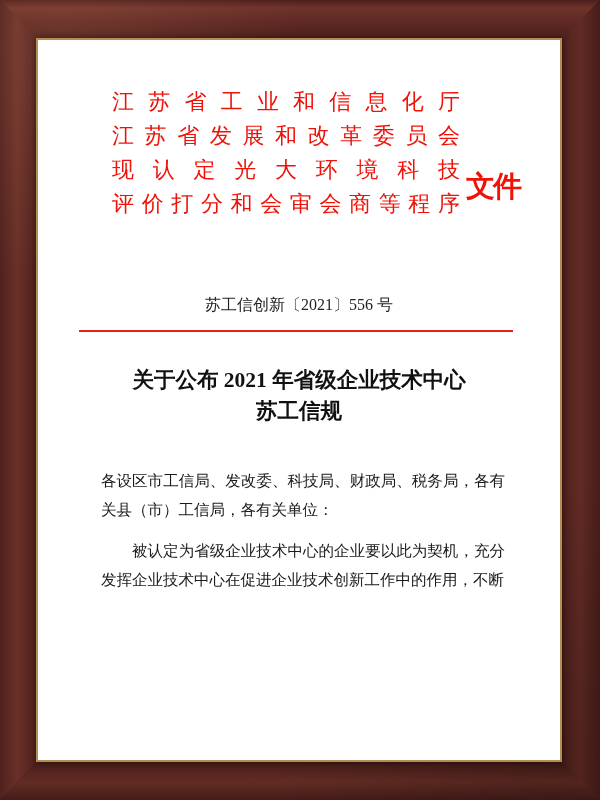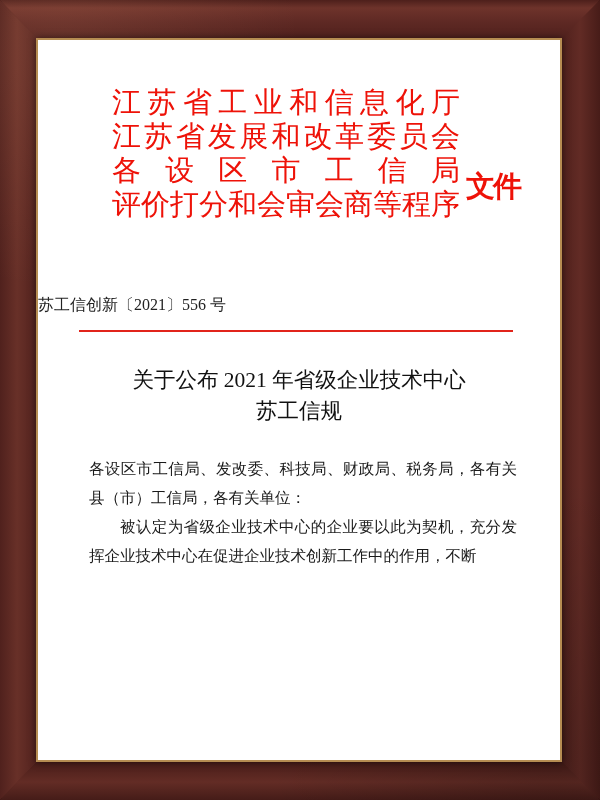--- a/index.html
+++ b/index.html
@@ -66,70 +66,70 @@
     border: 2px solid var(--gold-trim, #b68d52);
     box-shadow: 0 0 7px rgba(0,0,0,.5);
     overflow: hidden;
   }
   
   .agency-block {
     position: absolute; left: 74px; top: 45px; width: 348px;
     color: var(--header-red, #ee1208);
   }
   .agency-line {
-    font-size: 29px; line-height: 34px; font-weight: 400;
+    font-size: 22px; line-height: 34px; font-weight: 400;
     text-align: justify; text-align-last: justify;
     white-space: nowrap; letter-spacing: 0;
   }
   .doc-type-label {
     position: absolute; left: 428px; top: 110px;
     color: var(--header-red, #ee1208);
     font-size: 29px; line-height: 32px; font-weight: 700;
     letter-spacing: -2px;
     margin-top: 20px;
   }
   .doc-number {
     position: absolute; left: 0; top: 255px; width: 100%;
-    font-size: 16px; color: #222222;
+    text-align: center; font-size: 16px; color: #222222;
   }
   .red-divider {
     position: absolute; left: 41px; top: 290px; width: 434px; height: 2px;
     background: var(--divider-red, #e1241b);
   }
   .doc-title {
     position: absolute; left: 0; top: 325px; width: 100%;
     text-align: center; color: #111111;
-    font-size: 21.5px; line-height: 31px; font-weight: 400;
+    font-size: 21.5px; line-height: 31px; font-weight: 700;
   }
   .doc-body {
     position: absolute; left: 51px; top: 414px; width: 428px; height: 294px;
     overflow: hidden;
     font-family: "Liberation Sans", sans-serif;
     font-size: 15.5px; line-height: 29px; color: #1a1a1a;
     text-align: justify;
   }
-  .doc-body p { margin: 0; text-indent: 2em; }
+  .doc-body p { margin: 12px; text-indent: 2em; }
   .doc-body p.salutation { text-indent: 0; }
 </style>
 </head>
 <body>
 
 <div class="stage">
   <div class="frame-piece frame-top"></div>
   <div class="frame-piece frame-bottom"></div>
   <div class="frame-piece frame-left"></div>
   <div class="frame-piece frame-right"></div>
   <div class="frame-sheen"></div>
 
   <div class="document">
 
     <div class="agency-block">
       <div class="agency-line">江苏省工业和信息化厅</div>
       <div class="agency-line">江苏省发展和改革委员会</div>
-      <div class="agency-line">各设区市工信局</div>
+      <div class="agency-line">现认定光大环境科技</div>
       <div class="agency-line">评价打分和会审会商等程序</div>
     </div>
 
     <div class="doc-type-label">文件</div>
 
     <div class="doc-number">苏工信创新〔2021〕556 号</div>
 
     <div class="red-divider"></div>
 
     <div class="doc-title">

